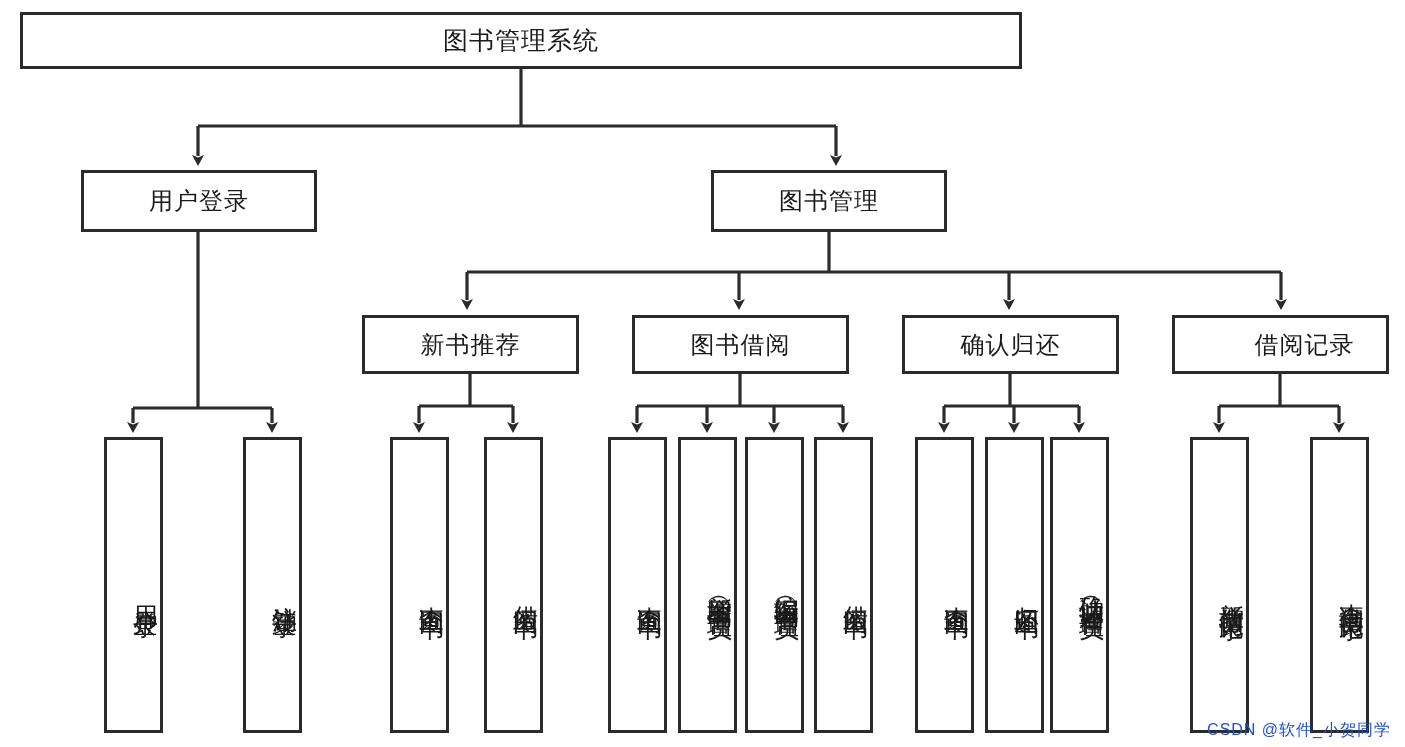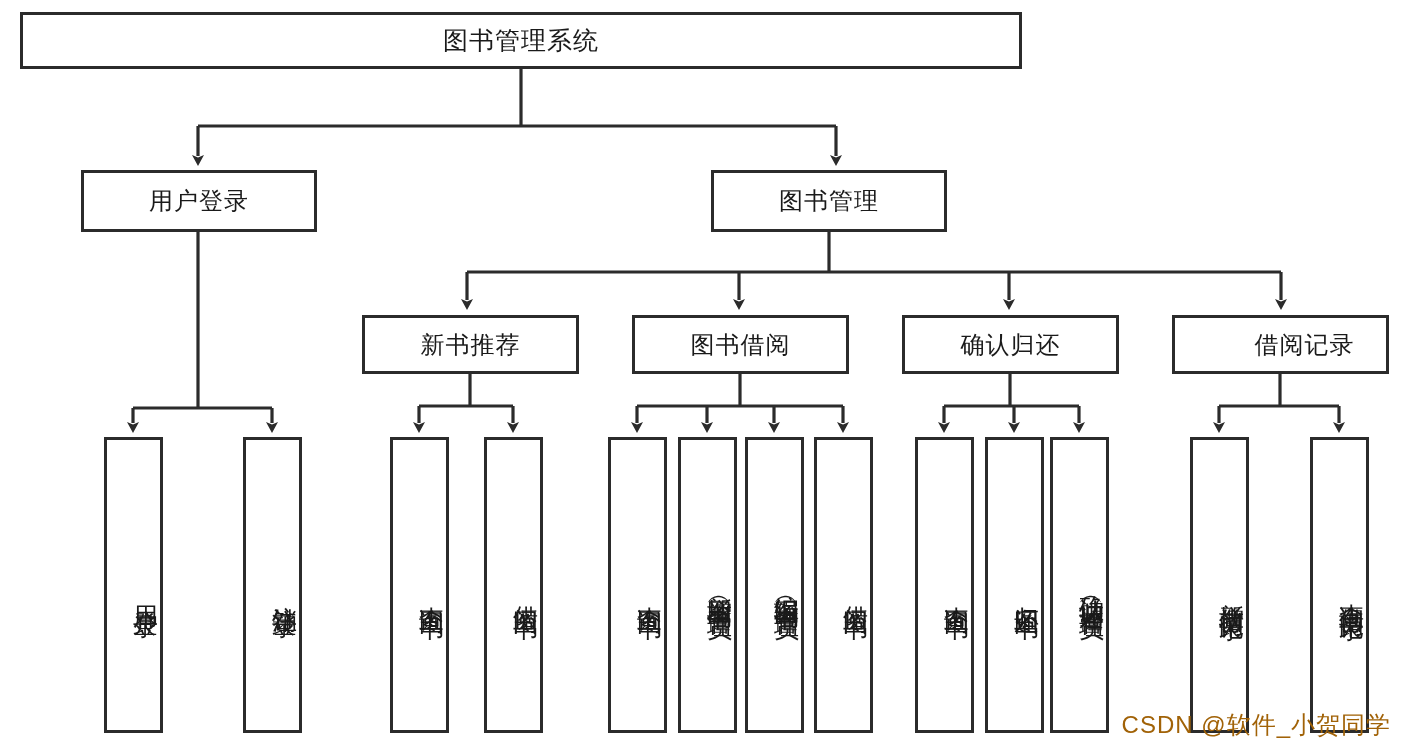--- a/index.html
+++ b/index.html
@@ -55,22 +55,22 @@
   .node.v.tall {
     padding-top: 8px;
   }
   .node.root {
     font-size: 25px;
   }
   .watermark {
     position: absolute;
     right: 14px;
     bottom: 6px;
-    font-size: 24px;
-    color: #a16207;
+    font-size: 16px;
+    color: #1d4ed8;
     letter-spacing: 1px;
     z-index: 5;
     white-space: nowrap;
     font-family: "Liberation Sans", "DejaVu Sans", sans-serif;
   }
 </style>
 </head>
 <body>
 
 <div id="canvas">

